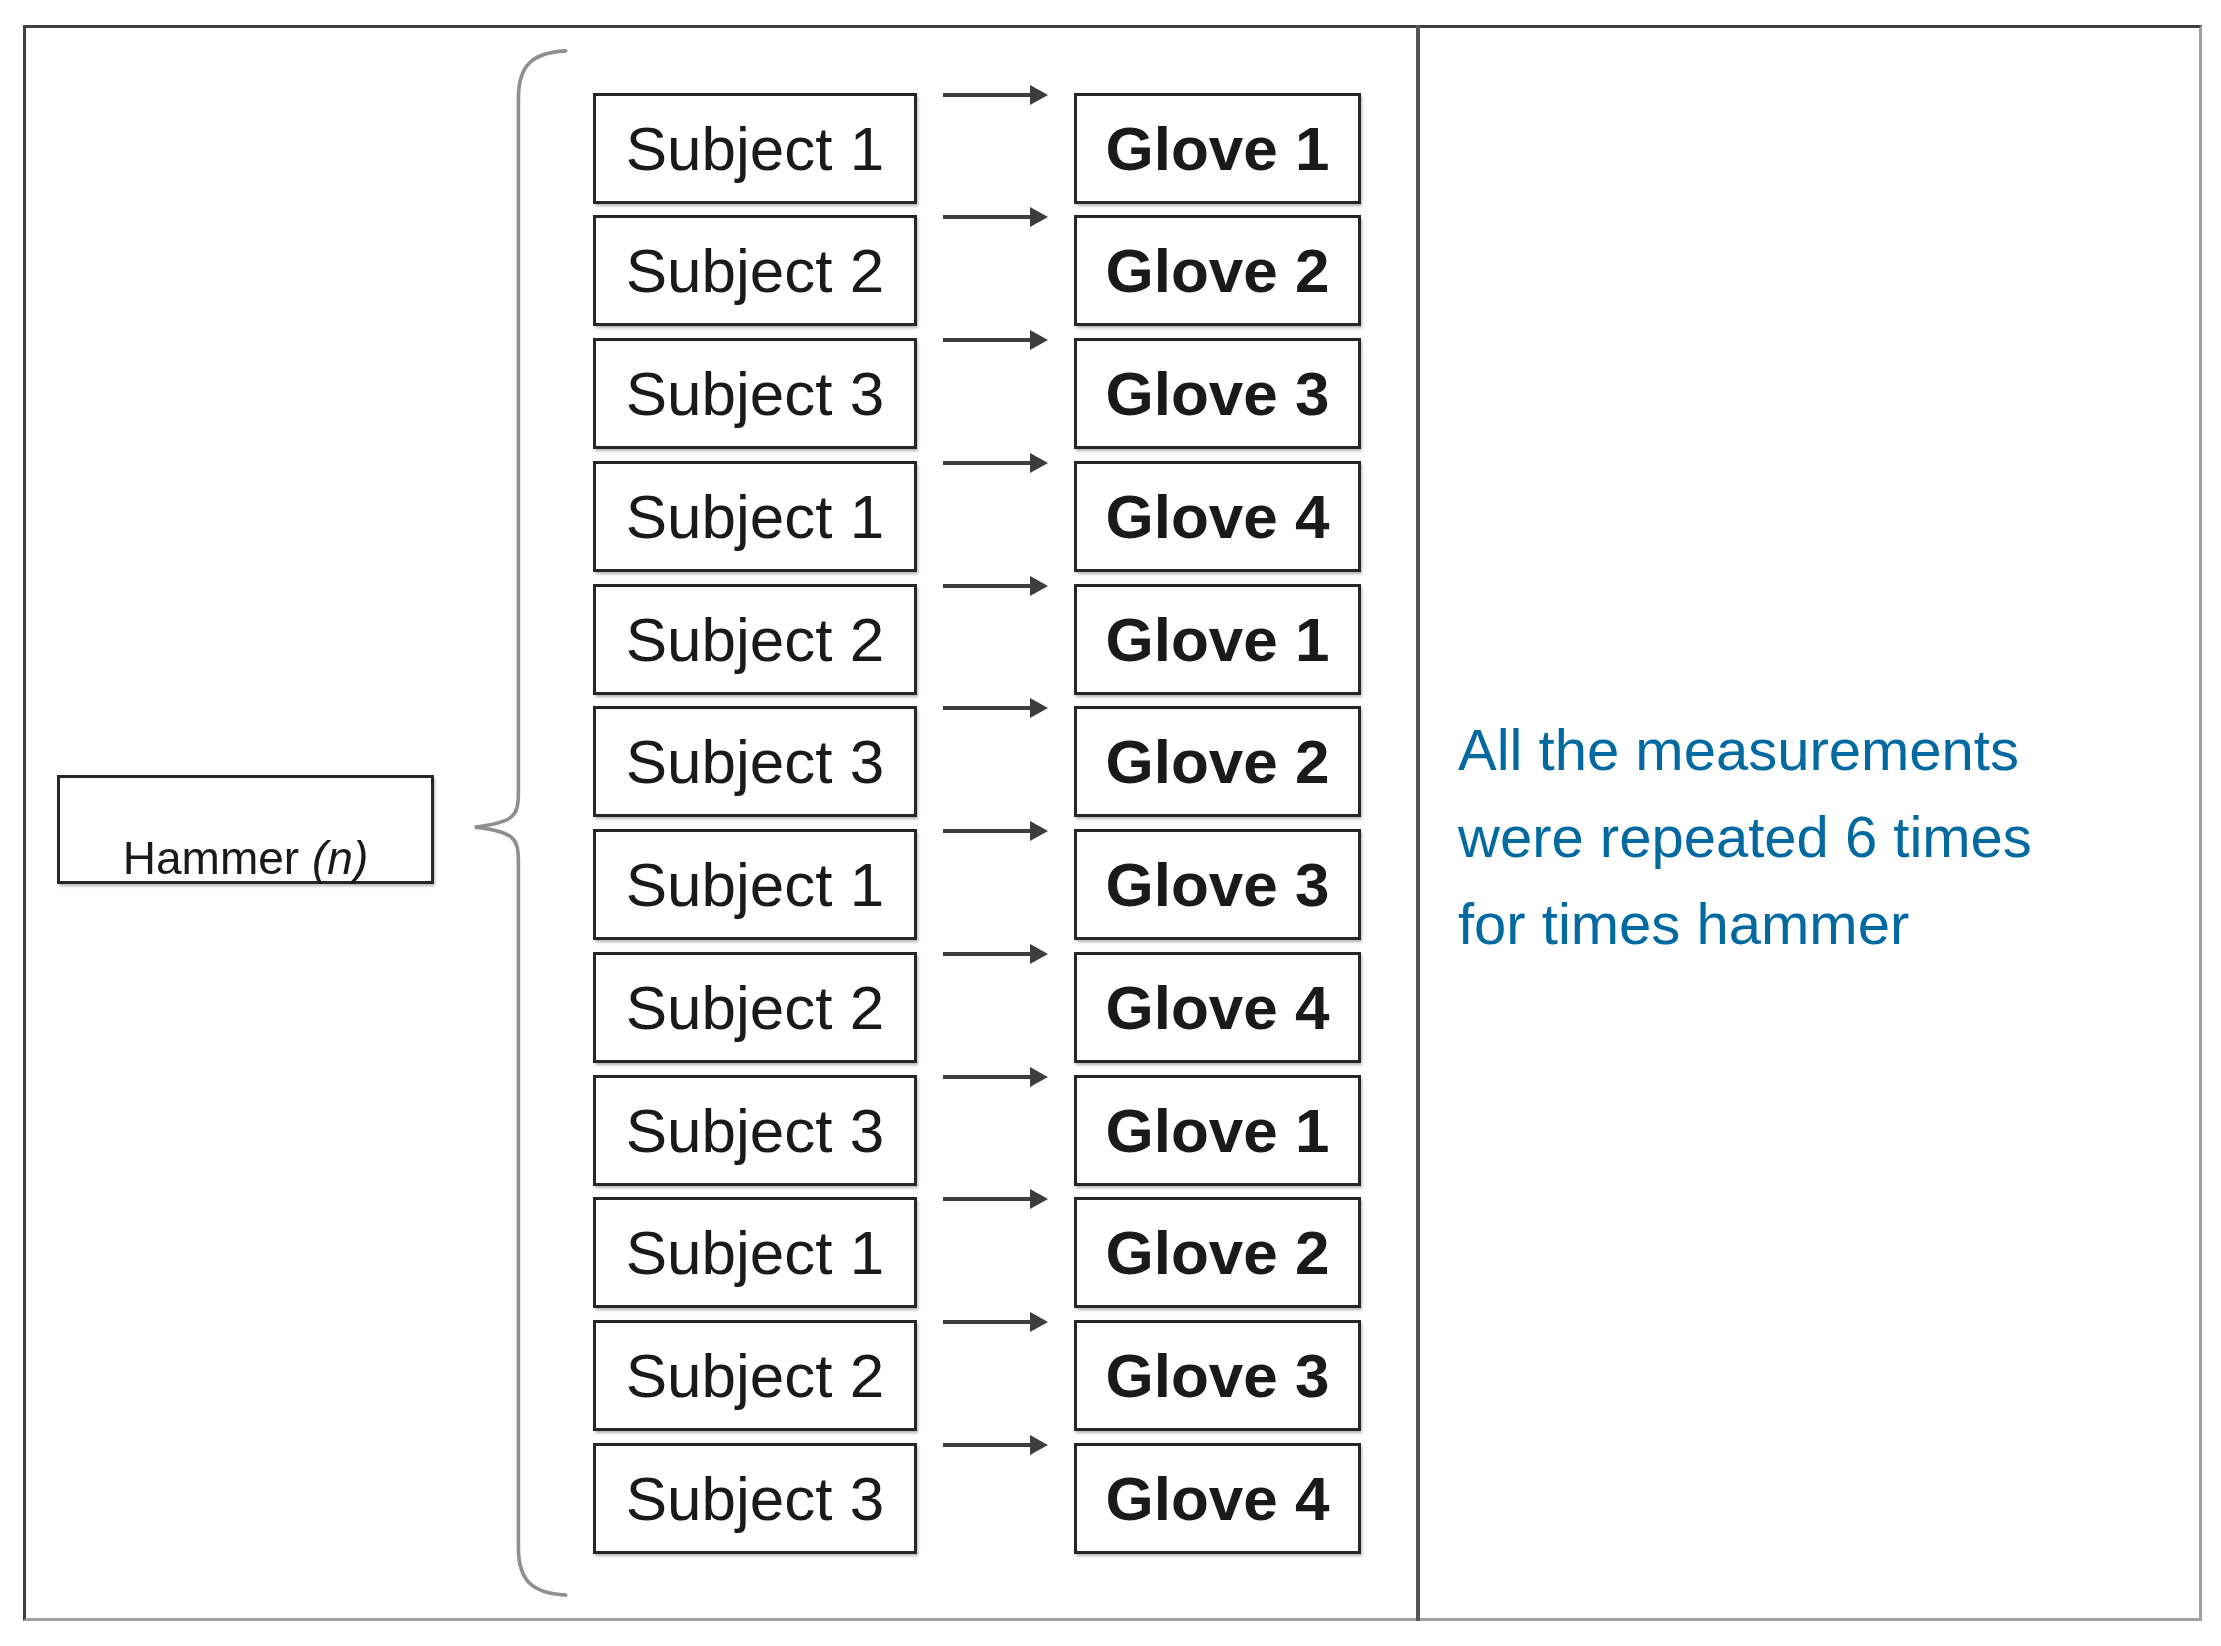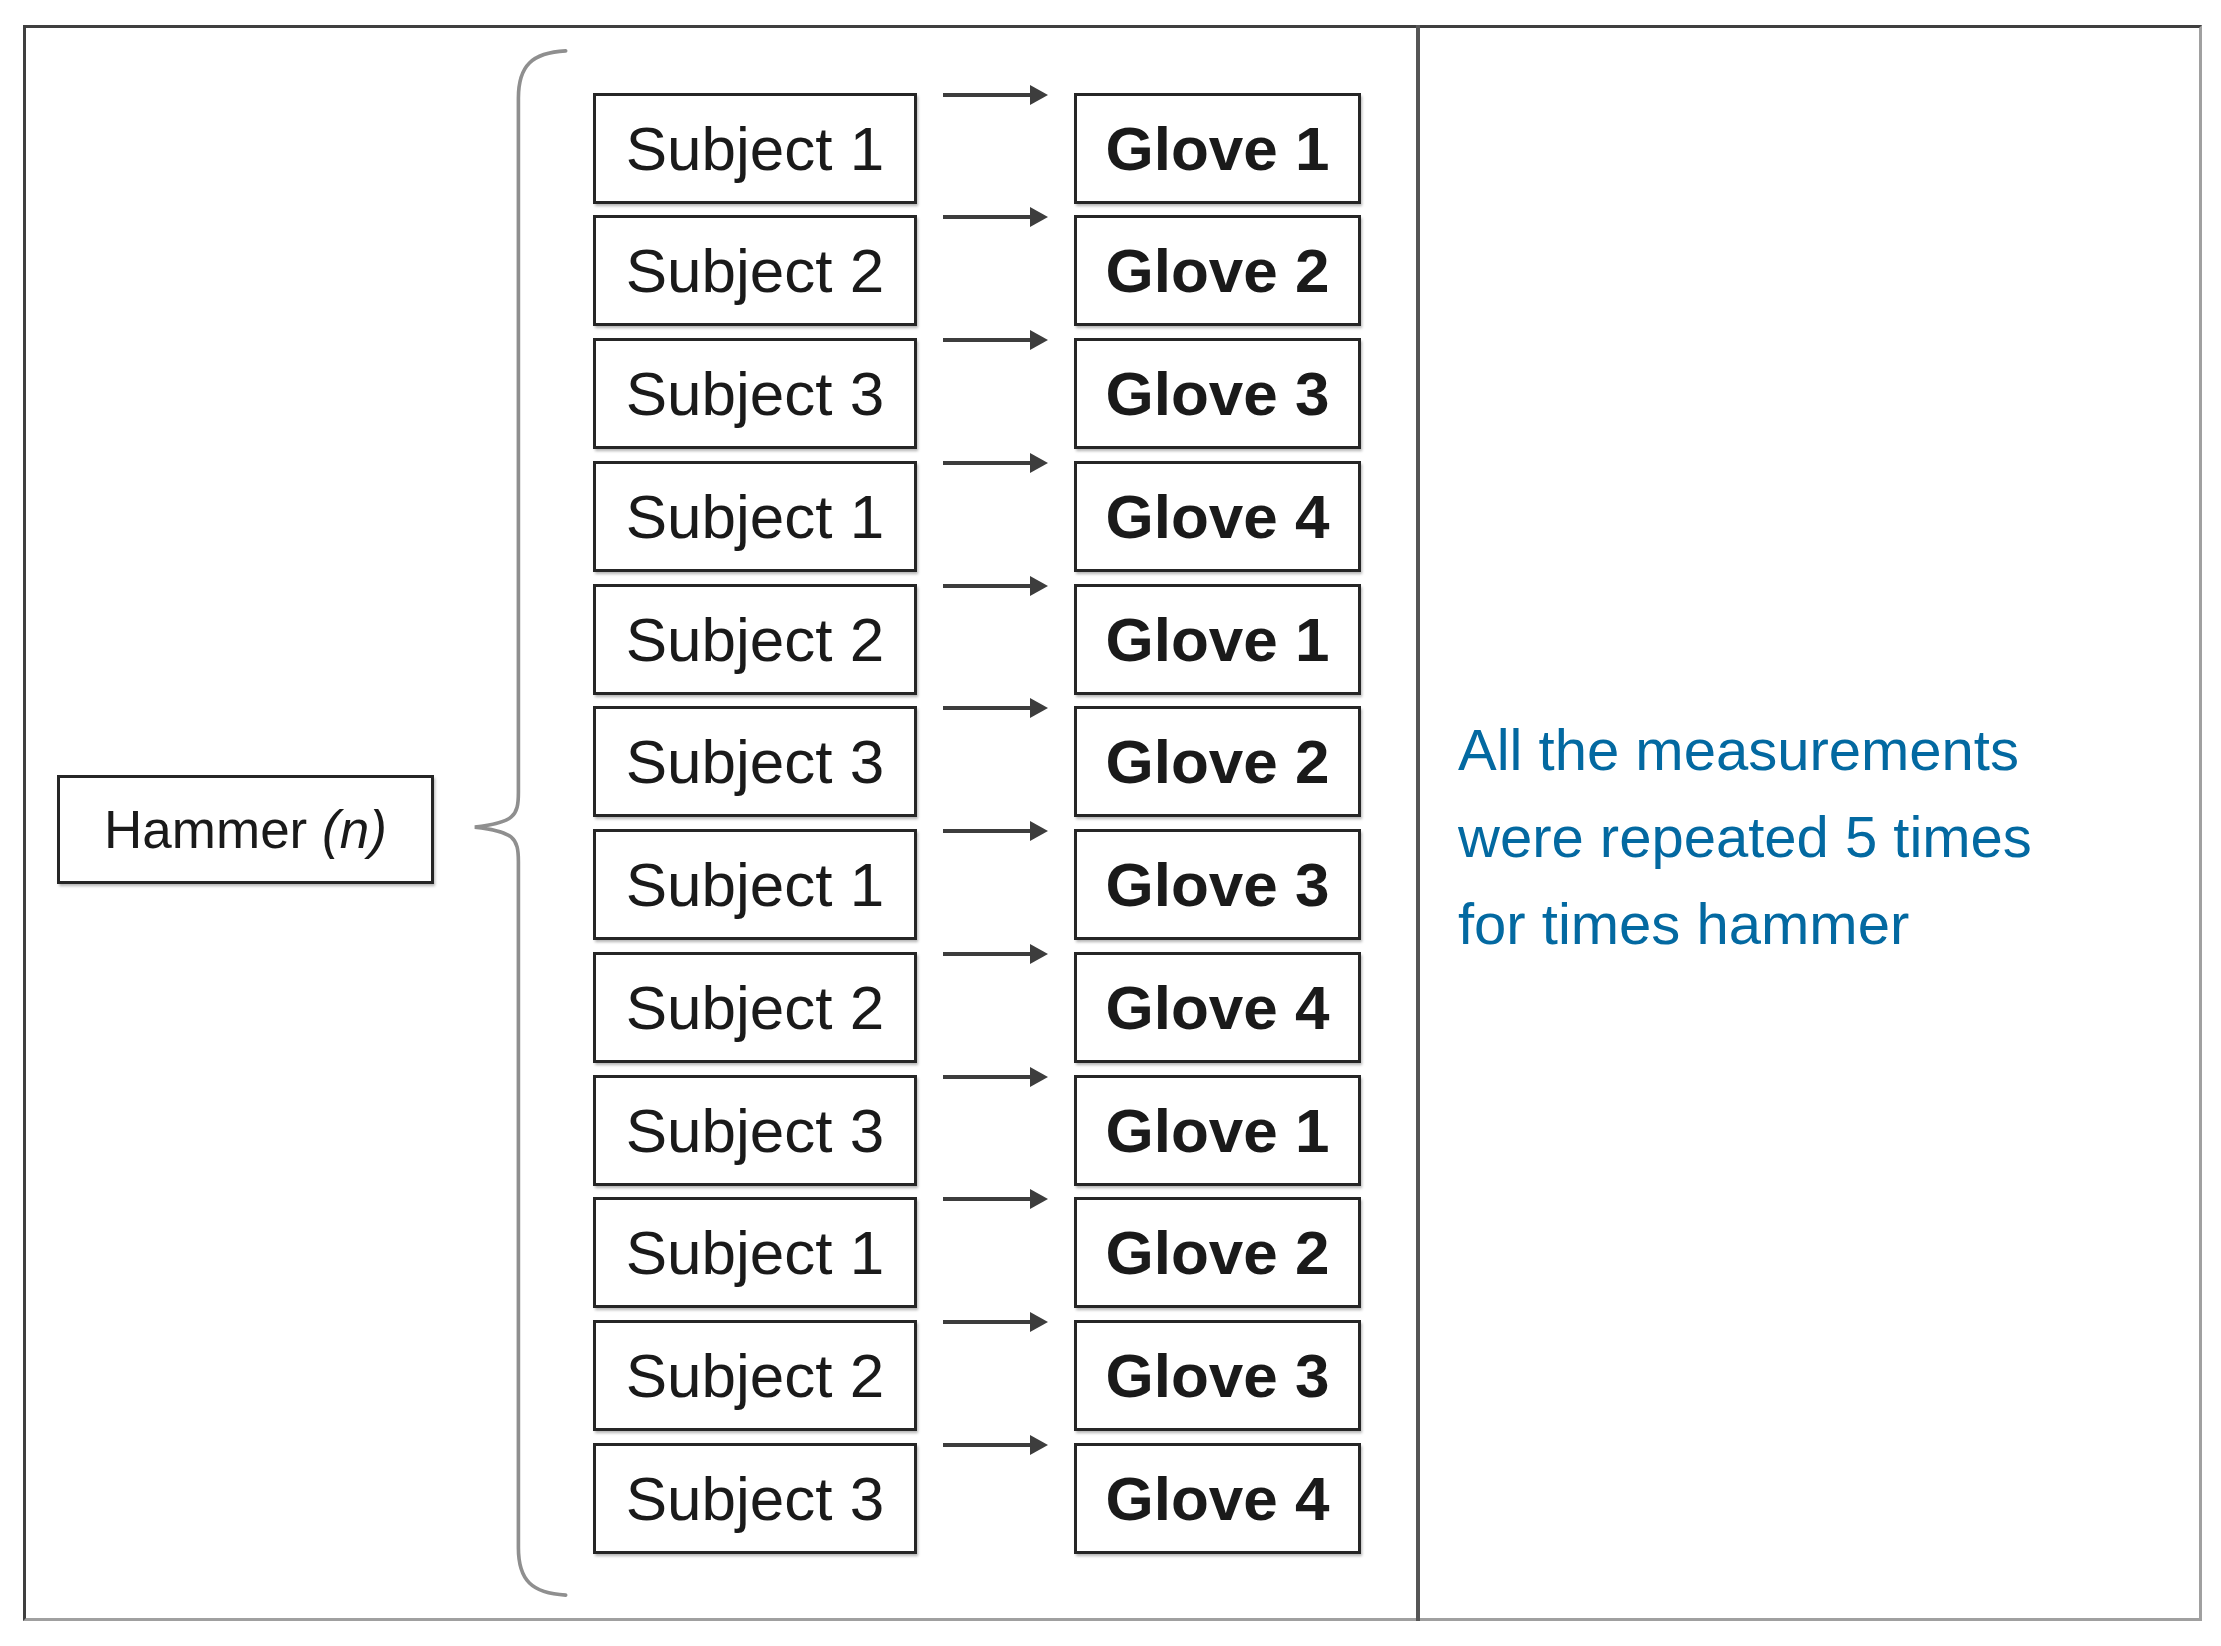--- a/index.html
+++ b/index.html
@@ -26,22 +26,22 @@
   }
   .brace-svg { position:absolute; left:0; top:0; pointer-events:none; }
 
   .hammer-box {
     position:absolute; left:57px; top:775px;
     width:377px; height:109px;
     box-sizing:border-box;
     border:3.6px solid #262626;
     background:#ffffff;
     box-shadow:1.8px 2.7px 2.7px rgba(0,0,0,0.30);
-    display:flex; align-items:center; justify-content:center;
-    font-size:53px; line-height:1;
+    display:flex; align-items:flex-end; justify-content:center;
+    font-size:46px; line-height:1;
     white-space:nowrap;
   }
   .hammer-box .suffix { font-style:italic; margin-left:0.28em; }
 
   .row {
     position:absolute; left:593px;
     width:768px; height:111px;
     display:flex; align-items:flex-start;
   }
   .nbox {
@@ -195,18 +195,18 @@
   <div class="row" style="top:1443px">
     <div class="nbox subject-box">Subject 3</div>
     <div class="arrow-zone">
         <div class="arrow"></div>
       </div>
     <div class="nbox glove-box">Glove 4</div>
   </div>
 
   <div class="note">
     <div>All the measurements</div>
-    <div>were repeated 5 times</div>
+    <div>were repeated 6 times</div>
     <div>for times hammer</div>
   </div>
 
 </div>
 
 
 </body></html>

